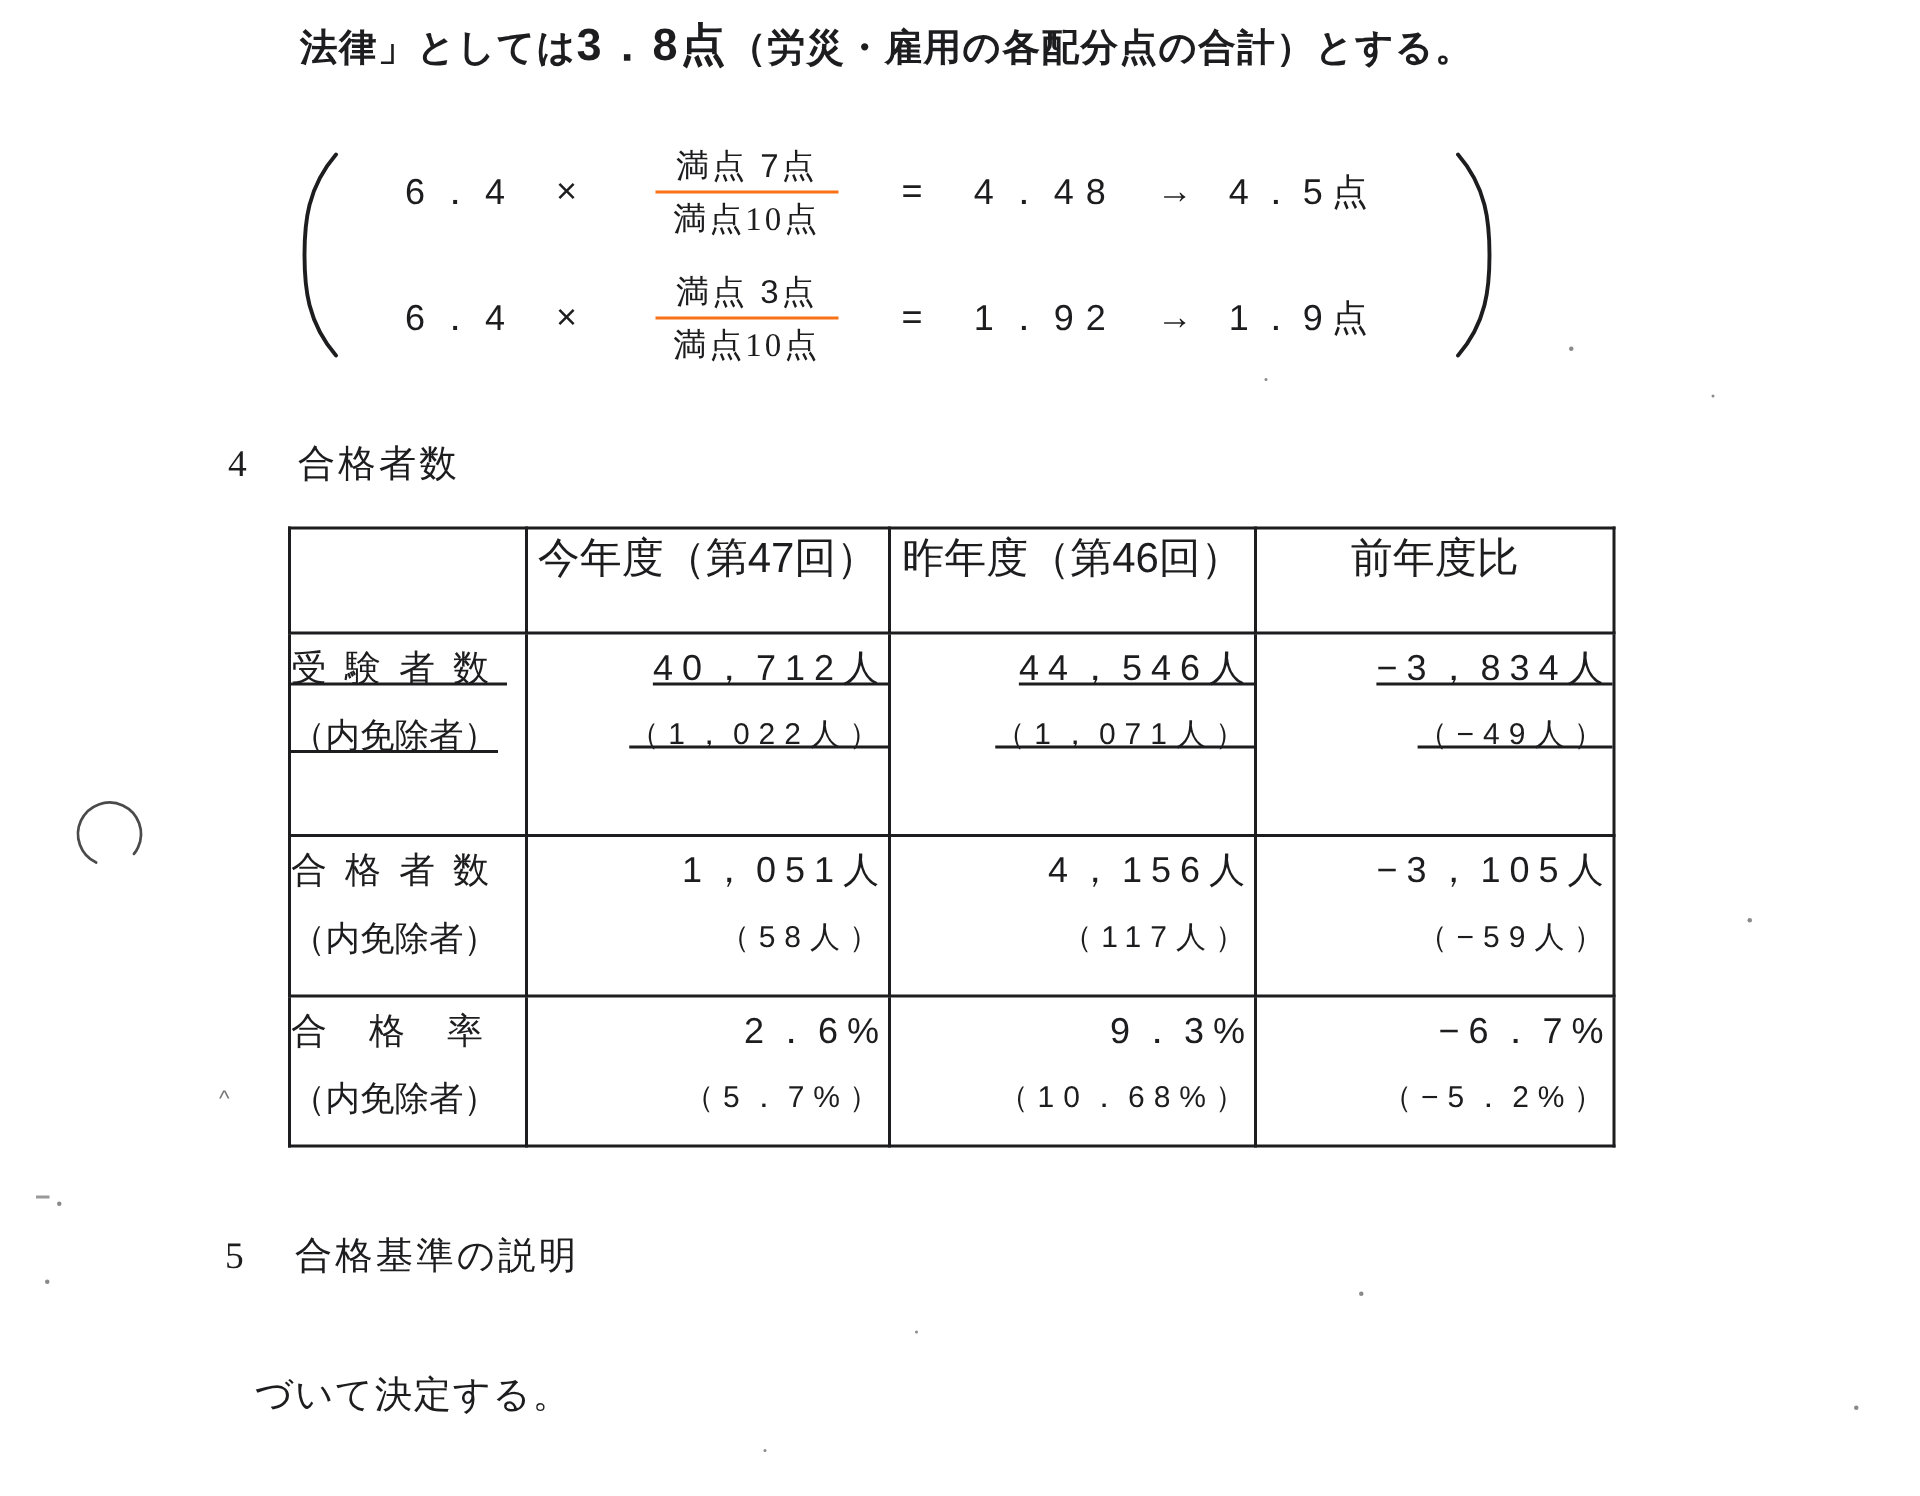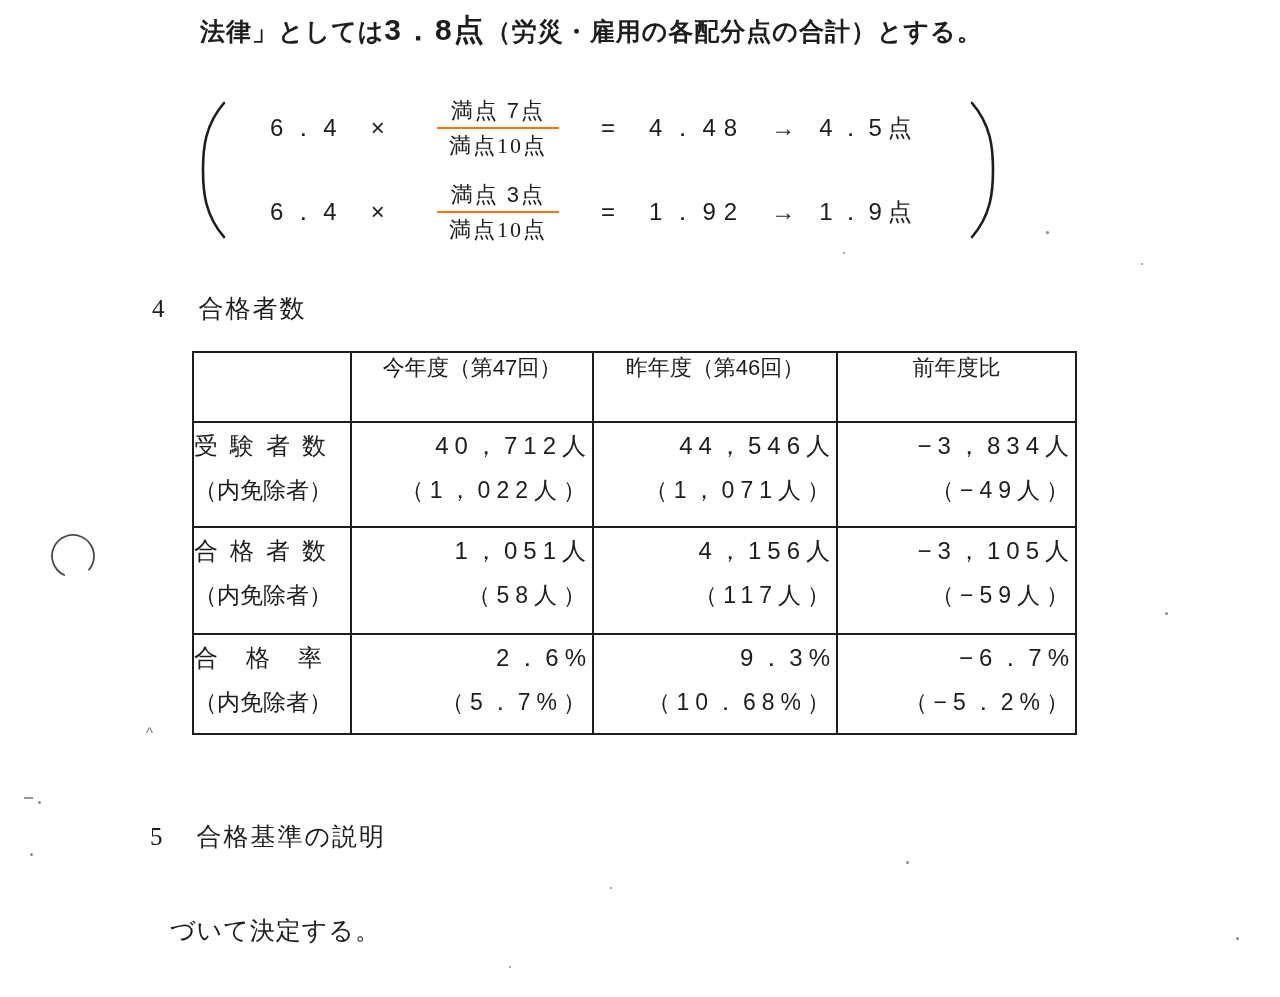--- a/index.html
+++ b/index.html
@@ -59,37 +59,37 @@
   }
   table.results td,table.results th{
     border:2px solid #1d1d1f;padding:0;vertical-align:top;
     font-weight:normal;
   }
   .col-label{width:152px;}
   .col-a{width:242px;}
   .col-b{width:244px;}
   .col-c{width:239px;}
   tr.hrow{height:70px;}
-  tr.r1{height:105px;}
+  tr.r1{height:135px;text-decoration:underline;}
   tr.r2{height:107px;}
   tr.r3{height:100px;}
   th.head{
-    font-size:22px;font-weight:700;text-align:center;padding-top:20px;
+    font-size:28px;font-weight:700;text-align:center;padding-top:20px;
   }
   .lab{
     font-size:24px;padding:12px 0 0 10px;line-height:45px;white-space:nowrap;
   }
   .lab .l1{letter-spacing:12px;}
   .lab .l1.wider{letter-spacing:28px;}
   .lab .l2{letter-spacing:0;font-size:23px;}
   .val{
     font-size:24px;text-align:right;padding:10px 18px 0 0;line-height:45px;
     letter-spacing:6px;white-space:nowrap;
   }
-  .val .p{font-size:23px;}
+  .val .p{font-size:20px;}
 
   
   .para{
     position:absolute;left:170px;top:905px;width:990px;
     font-size:25px;line-height:51px;letter-spacing:1px;
   }
   .para .pl1{text-indent:26px;white-space:nowrap;}
   .para .pl2{white-space:nowrap;}
 
   

